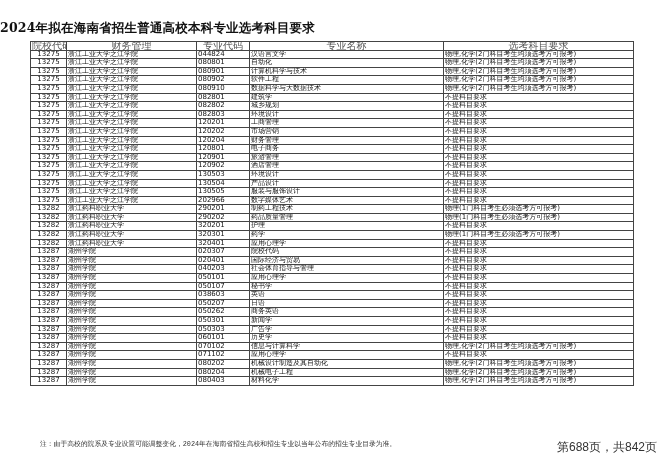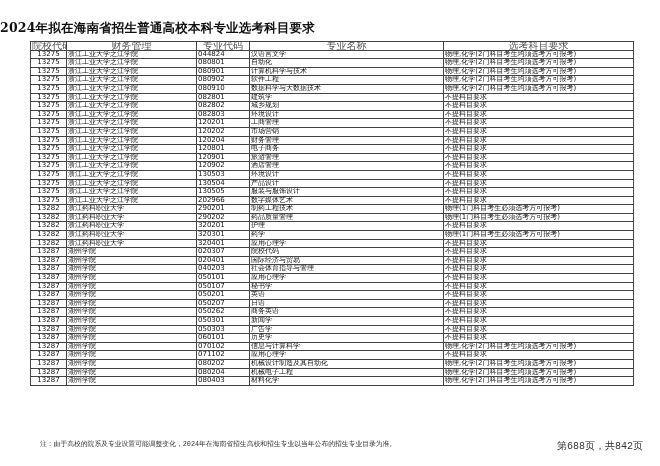--- a/index.html
+++ b/index.html
@@ -4,21 +4,21 @@
 <style>
   html, body { margin: 0; padding: 0; background: #ffffff; }
   body { width: 660px; height: 466px; position: relative; overflow: hidden; font-family: "DejaVu Sans", sans-serif; color: #111; }
   .title { position: absolute; top: 20px; left: 0; width: 660px; text-align: left; font-family: "DejaVu Serif", serif; font-size: 12.5px; font-weight: bold; letter-spacing: 0.2px; color: #111; }
   table.grid { position: absolute; top: 41px; left: 30px; width: 603px; border-collapse: collapse; table-layout: fixed; border: 1.3px solid #222; }
   table.grid th, table.grid td { border: 1px solid #444; height: 7.6px; padding: 0 1px; font-size: 7px; line-height: 7.6px; white-space: nowrap; overflow: hidden; }
   table.grid th { font-family: Liberation Serif, serif; font-weight: normal; color: #555; text-align: center; font-size: 10px; }
   td.code { text-align: center; margin-left: 24px; }
   td.left { text-align: left; }
   .footer-note { position: absolute; top: 439px; left: 40px; font-family: Liberation Mono, monospace; font-size: 6.8px; color: #333; }
-  .footer-page { position: absolute; top: 439px; left: 557px; font-family: Liberation Mono, monospace; font-size: 10px; color: #333; }
+  .footer-page { position: absolute; top: 439px; left: 557px; font-family: Liberation Sans, sans-serif; font-size: 12px; color: #333; }
 </style>
 </head>
 <body>
 
 <div class="title">2024年拟在海南省招生普通高校本科专业选考科目要求</div>
 
 <table class="grid">
   <colgroup>
     <col style="width:36px">
     <col style="width:130px">
@@ -228,21 +228,21 @@
       <tr>
         <td class="code">13287</td>
         <td class="left">湖州学院</td>
         <td class="left">050107</td>
         <td class="left">秘书学</td>
         <td class="left">不提科目要求</td>
       </tr>
       <tr>
         <td class="code">13287</td>
         <td class="left">湖州学院</td>
-        <td class="left">050201</td>
+        <td class="left">038603</td>
         <td class="left">英语</td>
         <td class="left">不提科目要求</td>
       </tr>
       <tr>
         <td class="code">13287</td>
         <td class="left">湖州学院</td>
         <td class="left">050207</td>
         <td class="left">日语</td>
         <td class="left">不提科目要求</td>
       </tr>

